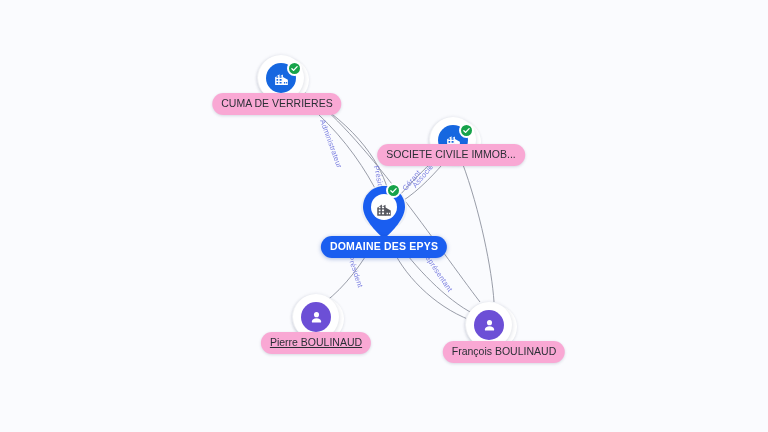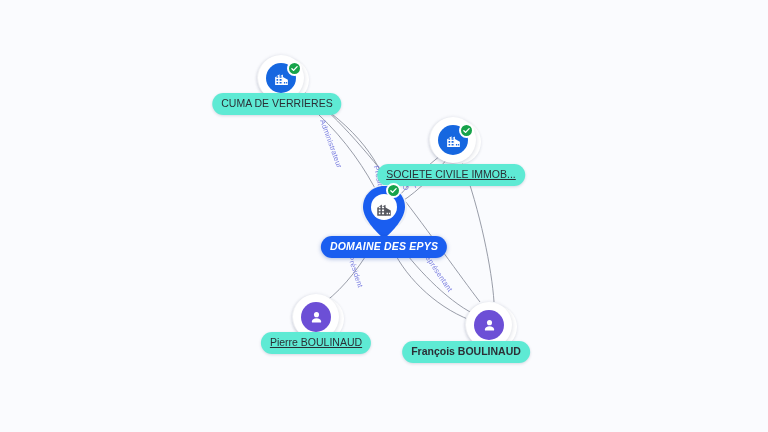--- a/index.html
+++ b/index.html
@@ -105,21 +105,21 @@
     left: 14px; top: 14px;
     width: 24px; height: 24px;
     display:flex; align-items:center; justify-content:center;
   }
   .pin-node .badge { left: 28px; top: 0px; }
 
   .label {
     position: absolute;
     transform: translateX(-50%);
     white-space: nowrap;
-    background: #5eead4;
+    background: #f9a8d4;
     color: #2b2f36;
     font-size: 10.5px;
     line-height: 1;
     padding: 5px 9px 6px 9px;
     border-radius: 11px;
     box-shadow: 0 1px 3px rgba(30,40,80,0.16);
   }
   .label.selected {
     background: #1a5ef0;
     color: #ffffff;
@@ -190,42 +190,42 @@
             <path fill="#ffffff" d="M3 21V10.2L9.2 6v3.1L14 6.2V21H3zm2-2h2.3v-2.2H5V19zm0-4h2.3v-2.2H5V15zm0-4h2.3V8.9H5V11zm4.3 8h2.8v-2.2H9.3V19zm0-4h2.8v-2.2H9.3V15zm0-4h2.8V8.9H9.3V11z"></path>
             <path fill="#ffffff" d="M13.4 21V9.6L21 13.9V21h-7.6zm2-2h1.9v-2h-1.9v2zm3.1 0H20v-2h-1.5v2z"></path>
           </svg>
         </div>
         <div class="badge">
           <svg width="9" height="9" viewBox="0 0 24 24" aria-hidden="true">
             <path fill="none" stroke="#ffffff" stroke-width="3.6" stroke-linecap="round" stroke-linejoin="round" d="M5 12.5l4.5 4.5L19 7"></path>
           </svg>
         </div>
       </div>
-      <div class="label" style="left: 451px; top: 164px; text-decoration: underline;">SOCIETE CIVILE IMMOB...</div>
+      <div class="label" style="left: 451px; top: 144px;">SOCIETE CIVILE IMMOB...</div>
       <div class="node pin-node" style="left: 384px; top: 213px;">
         <div class="pin-wrap">
           <div class="halo"></div>
           <svg class="pin-svg" width="52" height="62" viewBox="0 0 52 62">
             <path d="M26 3C14.4 3 5 12.4 5 24c0 13.5 17.6 28.8 19.1 30.1a3 3 0 0 0 3.8 0C29.4 52.8 47 37.5 47 24 47 12.4 37.6 3 26 3z" fill="#1a5ef0"></path>
             <circle cx="26" cy="24" r="13" fill="#ffffff"></circle>
           </svg>
           <div class="pin-icon">
             <svg width="18" height="18" viewBox="0 0 24 24" aria-hidden="true">
               <path fill="#55575e" d="M3 21V10.2L9.2 6v3.1L14 6.2V21H3zm2-2h2.3v-2.2H5V19zm0-4h2.3v-2.2H5V15zm0-4h2.3V8.9H5V11zm4.3 8h2.8v-2.2H9.3V19zm0-4h2.8v-2.2H9.3V15zm0-4h2.8V8.9H9.3V11z"></path>
               <path fill="#55575e" d="M13.4 21V9.6L21 13.9V21h-7.6zm2-2h1.9v-2h-1.9v2zm3.1 0H20v-2h-1.5v2z"></path>
             </svg>
           </div>
           <div class="badge">
             <svg width="9" height="9" viewBox="0 0 24 24" aria-hidden="true">
               <path fill="none" stroke="#ffffff" stroke-width="3.6" stroke-linecap="round" stroke-linejoin="round" d="M5 12.5l4.5 4.5L19 7"></path>
             </svg>
           </div>
         </div>
       </div>
-      <div class="label selected" style="left: 384px; top: 236px; font-style: italic;">DOMAINE DES EPYS</div>
+      <div class="label selected" style="left: 384px; top: 236px;">DOMAINE DES EPYS</div>
       <div class="node circ-node" style="left: 316px; top: 317px;">
         <div class="stack stack-a"></div>
         <div class="stack stack-b"></div>
         <div class="disc"></div>
         <div class="icon-circle person">
           <svg width="17" height="17" viewBox="0 0 24 24" aria-hidden="true">
             <circle cx="12" cy="8" r="3.6" fill="#ffffff"></circle>
             <path fill="#ffffff" d="M12 13c-3.6 0-6.4 2-6.4 4.2V19h12.8v-1.8C18.4 15 15.6 13 12 13z"></path>
           </svg>
         </div>
@@ -235,16 +235,16 @@
         <div class="stack stack-a"></div>
         <div class="stack stack-b"></div>
         <div class="disc"></div>
         <div class="icon-circle person">
           <svg width="17" height="17" viewBox="0 0 24 24" aria-hidden="true">
             <circle cx="12" cy="8" r="3.6" fill="#ffffff"></circle>
             <path fill="#ffffff" d="M12 13c-3.6 0-6.4 2-6.4 4.2V19h12.8v-1.8C18.4 15 15.6 13 12 13z"></path>
           </svg>
         </div>
       </div>
-      <div class="label" style="left: 466px; top: 341px; font-weight: bold;">François BOULINAUD</div>
+      <div class="label" style="left: 504px; top: 341px;">François BOULINAUD</div>
     </div>
 
 </div>
 
 </body></html>

